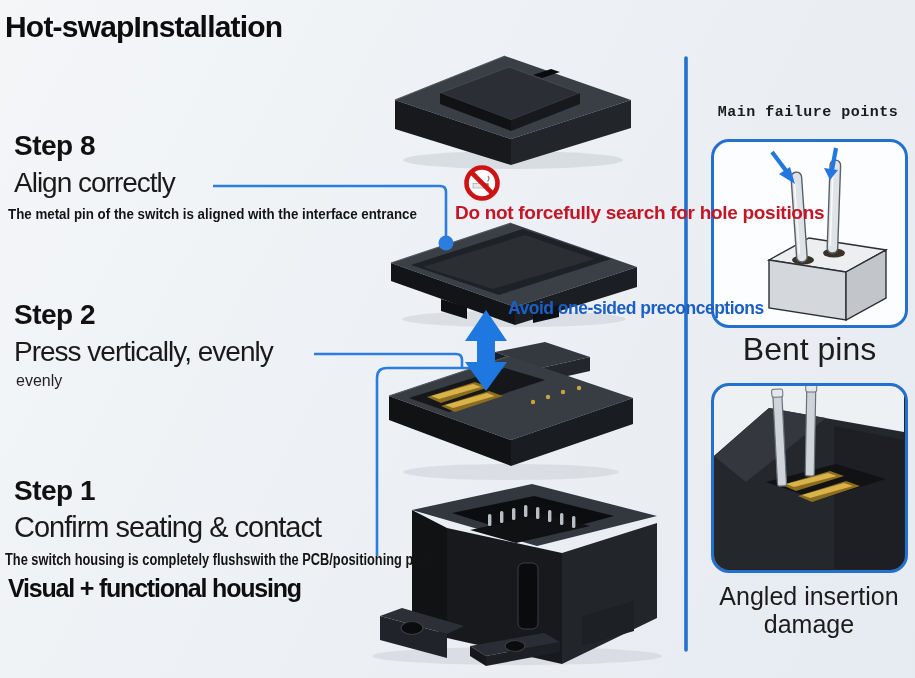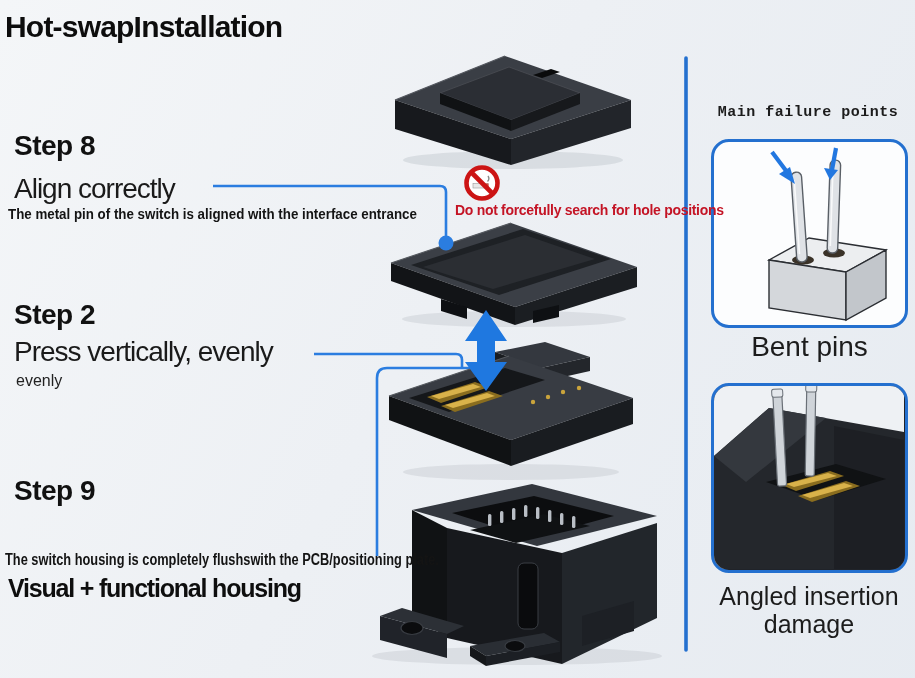--- a/index.html
+++ b/index.html
@@ -13,42 +13,42 @@
     padding-left:42px;
   }
   .abs{position:absolute;}
   .nowrap{white-space:nowrap;}
 
   
   .page-title{left:5px;top:4px;font-size:30px;font-weight:800;letter-spacing:-0.8px;line-height:45px;color:#0d0d0d;}
   .step-label{font-size:28px;font-weight:700;letter-spacing:-0.5px;color:#111;}
   .step-heading{font-size:28px;font-weight:500;letter-spacing:-1px;color:#1a1a1a;}
   .step1-label{left:14px;top:130px;}
-  .step1-heading{left:14px;top:173px;}
+  .step1-heading{left:14px;top:167px;}
   .step1-detail{left:8px;top:205px;font-size:15.5px;font-weight:700;transform:scaleX(.86);transform-origin:left top;}
   .step2-label{left:14px;top:299px;text-align:center;}
   .step2-heading{left:14px;top:336px;}
   .step2-detail{left:16px;top:372px;font-size:16px;font-weight:400;color:#222;}
   .step3-label{left:14px;top:475px;}
   .step3-heading{left:14px;top:511px;font-size:29px;}
   .step3-detail{left:5px;top:551px;font-size:16px;font-weight:700;transform:scaleX(.8);transform-origin:left top;}
   .step3-extra{left:8px;top:574px;font-size:25px;font-weight:700;letter-spacing:-1.2px;color:#0e0e0e;}
 
-  .warn-red{left:455px;top:202px;font-size:14px;font-weight:700;letter-spacing:-0.3px;color:#c41425;}
+  .warn-red{left:455px;top:202px;font-size:19px;font-weight:700;letter-spacing:-0.3px;color:#c41425;}
   .note-blue{left:508px;top:298px;font-size:17.5px;font-weight:700;letter-spacing:-0.5px;color:#1b5fc4;}
 
   
   .panel-title{left:708px;top:104px;width:200px;text-align:center;
     font-family:"Liberation Mono","DejaVu Sans Mono",monospace;
     font-size:15px;font-weight:700;letter-spacing:0.5px;color:#1c1c1c;}
   .fail-box{width:197px;border:3.5px solid #2470cf;border-radius:18px;background:#fcfdfe;box-sizing:border-box;overflow:hidden;}
   .fail-box-1{left:711px;top:139px;height:189px;}
   .fail-box-2{left:711px;top:383px;height:190px;background:#202329;}
   .fail-label{text-align:center;color:#1c1c1c;font-weight:400;}
-  .fail-label-1{left:711px;top:331px;width:197px;font-size:28px;}
+  .fail-label-1{left:711px;top:331px;width:197px;font-size:32px;}
   .fail-label-2{left:701px;top:582px;width:216px;font-size:25px;line-height:28px;}
 
   .layer1{z-index:1;} .layer2{z-index:2;} .layer3{z-index:3;} .layer4{z-index:4;}
   svg{display:block;}
 </style>
 </head>
 <body>
 
 <div class="canvas">
 
@@ -162,26 +162,28 @@
 
   <div class="abs layer4 page-title">
     <div>Hot-swapInstallation</div>
   </div>
 
   <div class="abs layer4 step-label step1-label nowrap">Step 8</div>
   <div class="abs layer4 step-heading step1-heading nowrap">Align correctly</div>
   <div class="abs layer4 step1-detail nowrap">The metal pin of the switch is aligned with the interface entrance</div>
 
   <div class="abs layer4 warn-red nowrap">Do not forcefully search for hole positions</div>
+  <div class="abs layer4 note-blue nowrap">Avoid one-sided preconceptions</div>
 
   <div class="abs layer4 step-label step2-label nowrap">Step 2</div>
   <div class="abs layer4 step-heading step2-heading nowrap">Press vertically, evenly</div>
   <div class="abs layer4 step2-detail nowrap">evenly</div>
 
-  <div class="abs layer4 step-label step3-label nowrap">Step 9</div>
+  <div class="abs layer4 step-label step3-label nowrap">Step 1</div>
+  <div class="abs layer4 step-heading step3-heading nowrap">Confirm seating &amp; contact</div>
   <div class="abs layer4 step3-detail nowrap">The switch housing is completely flushswith the PCB/positioning plate.</div>
   <div class="abs layer4 step3-extra nowrap">Visual + functional housing</div>
 
   <div class="abs layer4 panel-title nowrap">Main failure points</div>
 
   <div class="abs layer2 fail-box fail-box-1">
     <svg width="190" height="182" viewBox="0 0 190 182">
       <polygon points="55,118 95,96 172,108 132,130" fill="#eceef0" stroke="#2b2e33" stroke-width="1.4"></polygon>
       <polygon points="55,118 132,130 132,178 55,166" fill="#d4d7db" stroke="#2b2e33" stroke-width="1.4"></polygon>
       <polygon points="132,130 172,108 172,156 132,178" fill="#c2c6cb" stroke="#2b2e33" stroke-width="1.4"></polygon>

